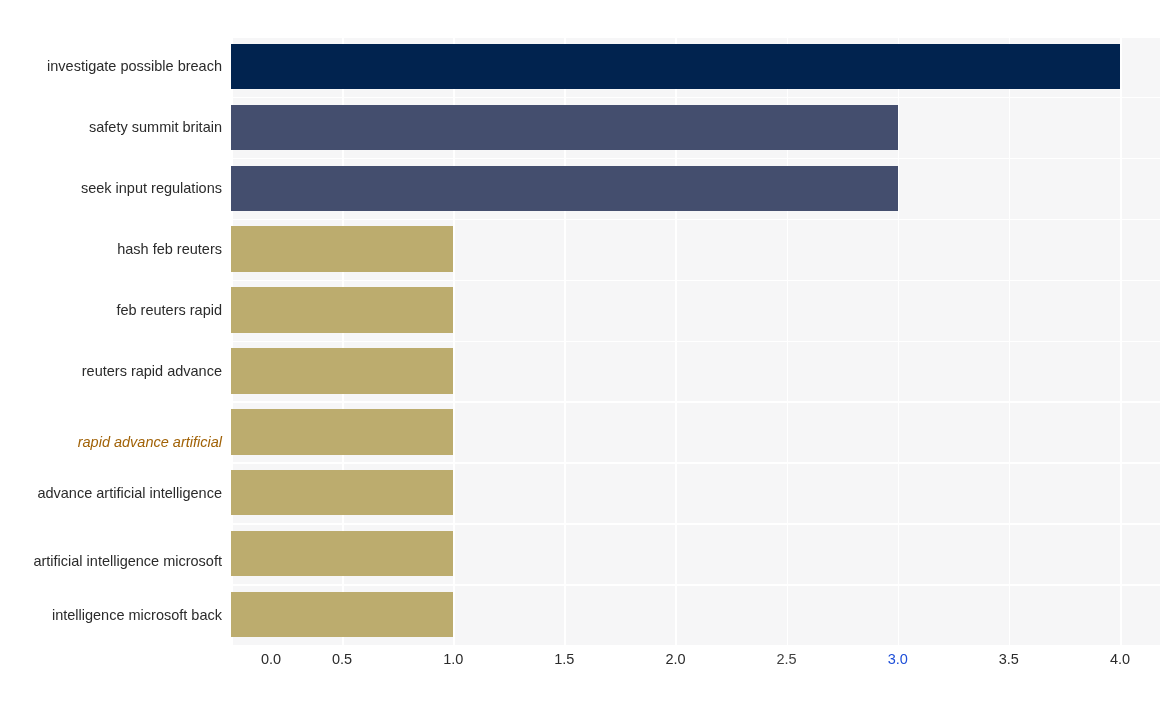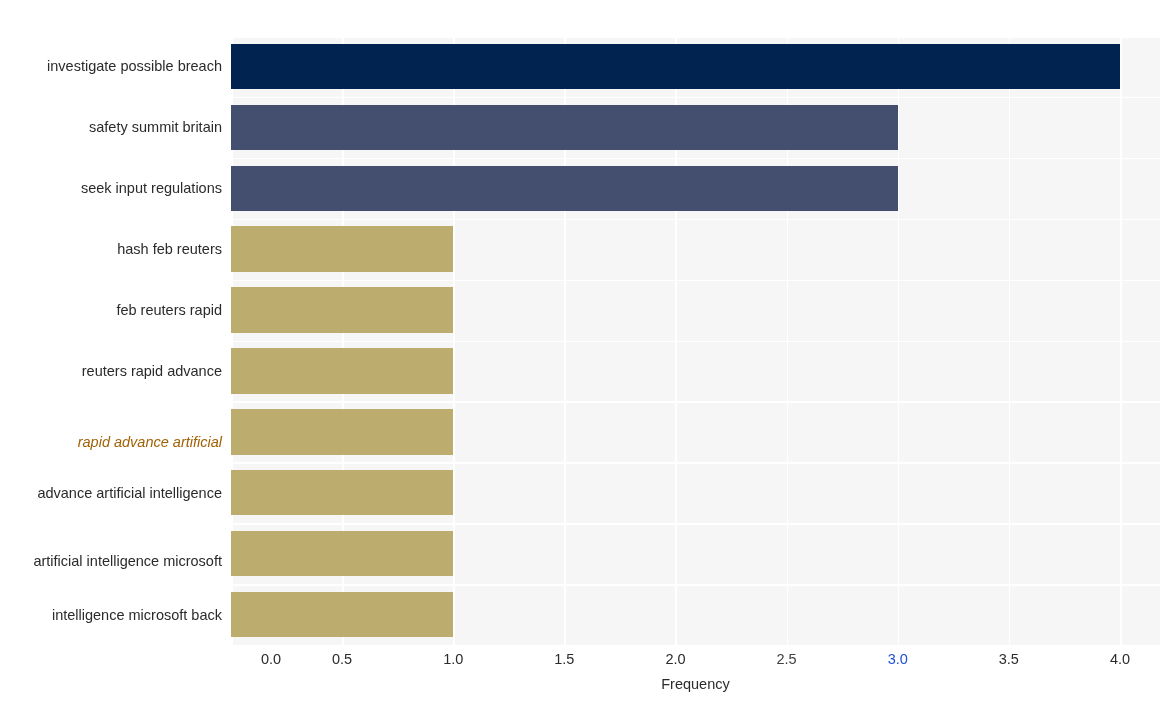--- a/index.html
+++ b/index.html
@@ -183,15 +183,14 @@
       <div class="x-tick" style="left: 111.124px; color: rgb(43, 43, 43); text-align: right;">0.5</div>
       <div class="x-tick" style="left: 222.249px; color: rgb(43, 43, 43);">1.0</div>
       <div class="x-tick" style="left: 333.373px; color: rgb(43, 43, 43);">1.5</div>
       <div class="x-tick" style="left: 444.498px; color: rgb(43, 43, 43);">2.0</div>
       <div class="x-tick" style="left: 555.622px; color: #404040;">2.5</div>
       <div class="x-tick" style="left: 666.746px; color: #1d4ed8;">3.0</div>
       <div class="x-tick" style="left: 777.871px; color: rgb(43, 43, 43);">3.5</div>
       <div class="x-tick" style="left: 888.995px; color: rgb(43, 43, 43);">4.0</div>
     </div>
 
-  <div id="x-axis-title" style="color: rgb(43, 43, 43);">Frequency</div>
 
 </div>
 
 </body></html>

